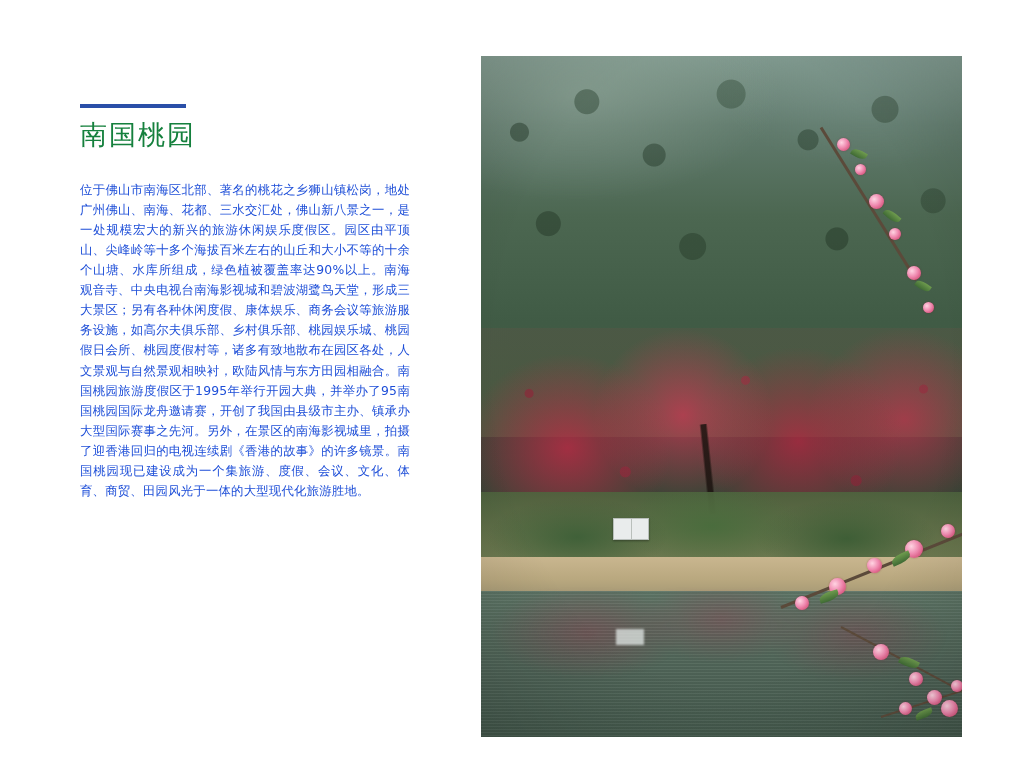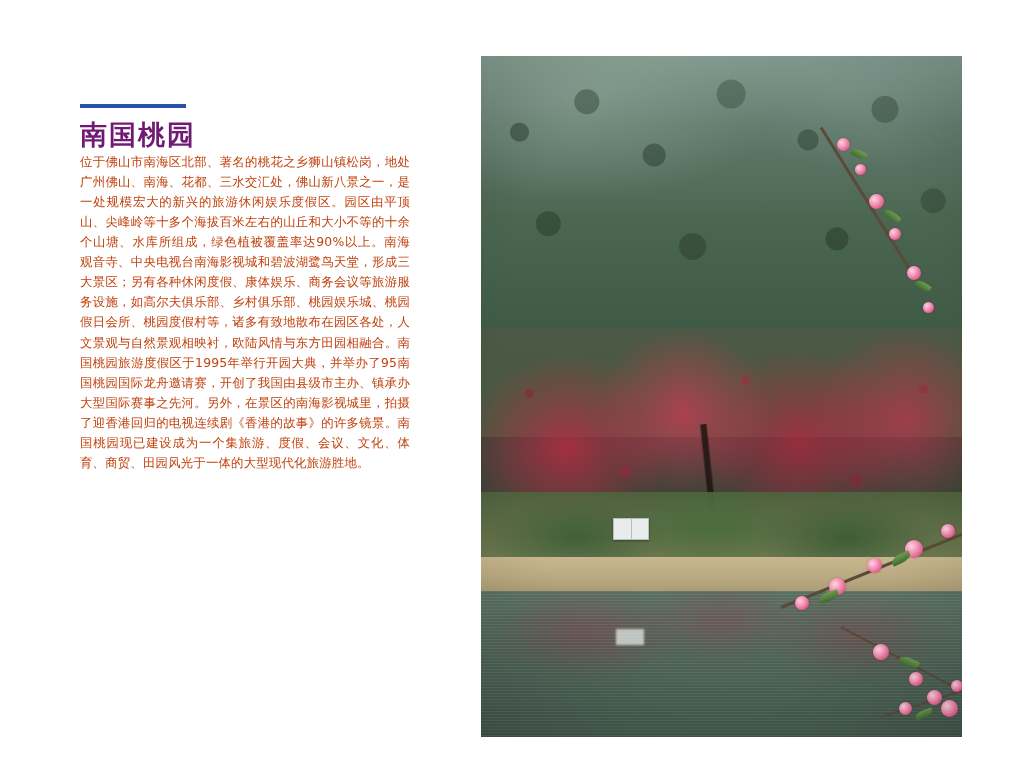--- a/index.html
+++ b/index.html
@@ -29,30 +29,30 @@
   }
   .title-rule {
     width: 106px;
     height: 4px;
     background: #2a4fa8;
     margin: 0 0 12px 0;
   }
   .title {
     font-size: 27px;
     line-height: 1.1;
-    font-weight: bold;
-    color: #701a75;
+    font-weight: normal;
+    color: #15803d;
     letter-spacing: 2px;
-    margin: 0 0 2px 0;
+    margin: 0 0 30px 0;
     font-family: "DejaVu Sans", sans-serif;
   }
   .body-text {
     font-size: 12.4px;
     line-height: 1.62;
-    color: #c2410c;
+    color: #1d4ed8;
     text-align: justify;
     text-justify: inter-ideograph;
     letter-spacing: 0.2px;
     font-family: "DejaVu Sans", sans-serif;
     margin: 0;
   }
 
   
   .photo {
     position: absolute;

